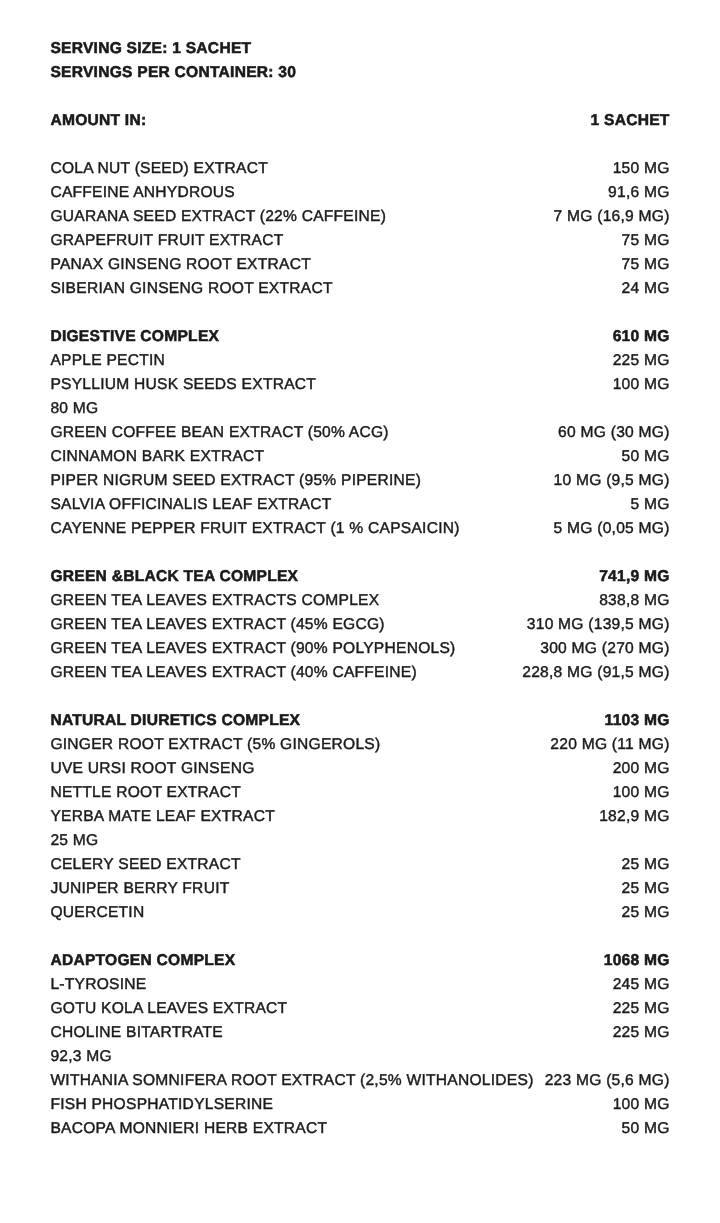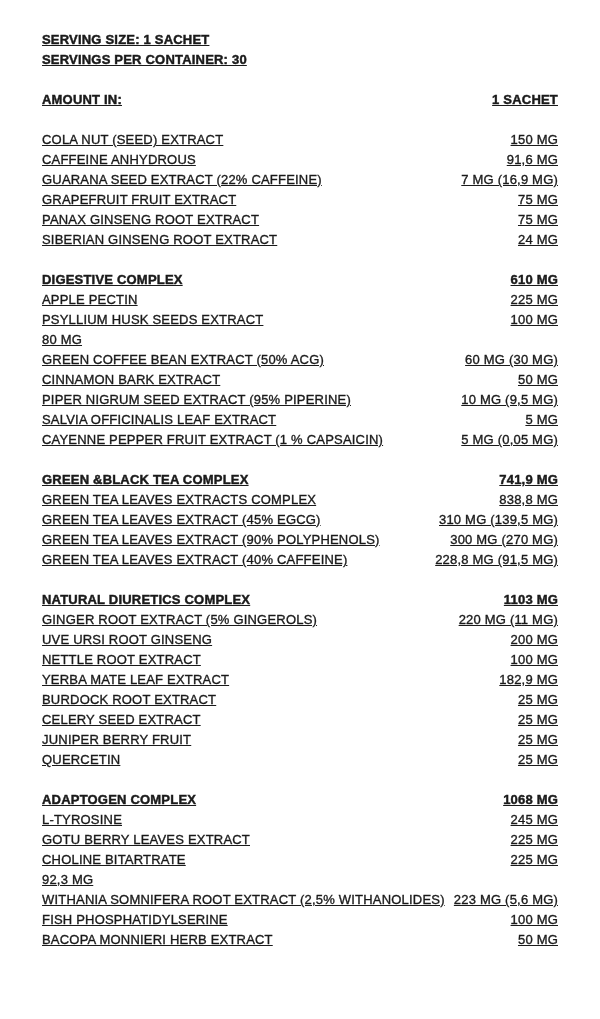--- a/index.html
+++ b/index.html
@@ -9,21 +9,20 @@
     background: var(--bg, #ffffff);
     color: var(--text, #1a1a1a);
     font-family: "Liberation Sans", "DejaVu Sans", sans-serif;
     overflow: hidden;
   }
   .panel {
     box-sizing: border-box;
     width: 600px;
     height: 971px;
     padding: 30px 42px 0 42px;
-    text-decoration: underline;
   }
   .row {
     display: flex;
     justify-content: space-between;
     align-items: baseline;
     height: 20px;
     line-height: 20px;
     font-size: 13px;
     letter-spacing: 0.2px;
     font-weight: 400;
@@ -152,21 +151,20 @@
   </div>
       <div class="row">
     <span class="nm">NETTLE ROOT EXTRACT</span>
     <span class="amt">100 MG</span>
   </div>
       <div class="row">
     <span class="nm">YERBA MATE LEAF EXTRACT</span>
     <span class="amt">182,9 MG</span>
   </div>
       <div class="row">
-    <span class="nm">BURDOCK ROOT EXTRACT</span>
     <span class="amt">25 MG</span>
   </div>
       <div class="row">
     <span class="nm">CELERY SEED EXTRACT</span>
     <span class="amt">25 MG</span>
   </div>
       <div class="row">
     <span class="nm">JUNIPER BERRY FRUIT</span>
     <span class="amt">25 MG</span>
   </div>
@@ -177,21 +175,21 @@
       <div class="gap"></div>
       <div class="row bold">
     <span class="nm">ADAPTOGEN COMPLEX</span>
     <span class="amt">1068 MG</span>
   </div>
       <div class="row">
     <span class="nm">L-TYROSINE</span>
     <span class="amt">245 MG</span>
   </div>
       <div class="row">
-    <span class="nm">GOTU BERRY LEAVES EXTRACT</span>
+    <span class="nm">GOTU KOLA LEAVES EXTRACT</span>
     <span class="amt">225 MG</span>
   </div>
       <div class="row">
     <span class="nm">CHOLINE BITARTRATE</span>
     <span class="amt">225 MG</span>
   </div>
       <div class="row">
     <span class="amt">92,3 MG</span>
   </div>
       <div class="row">

